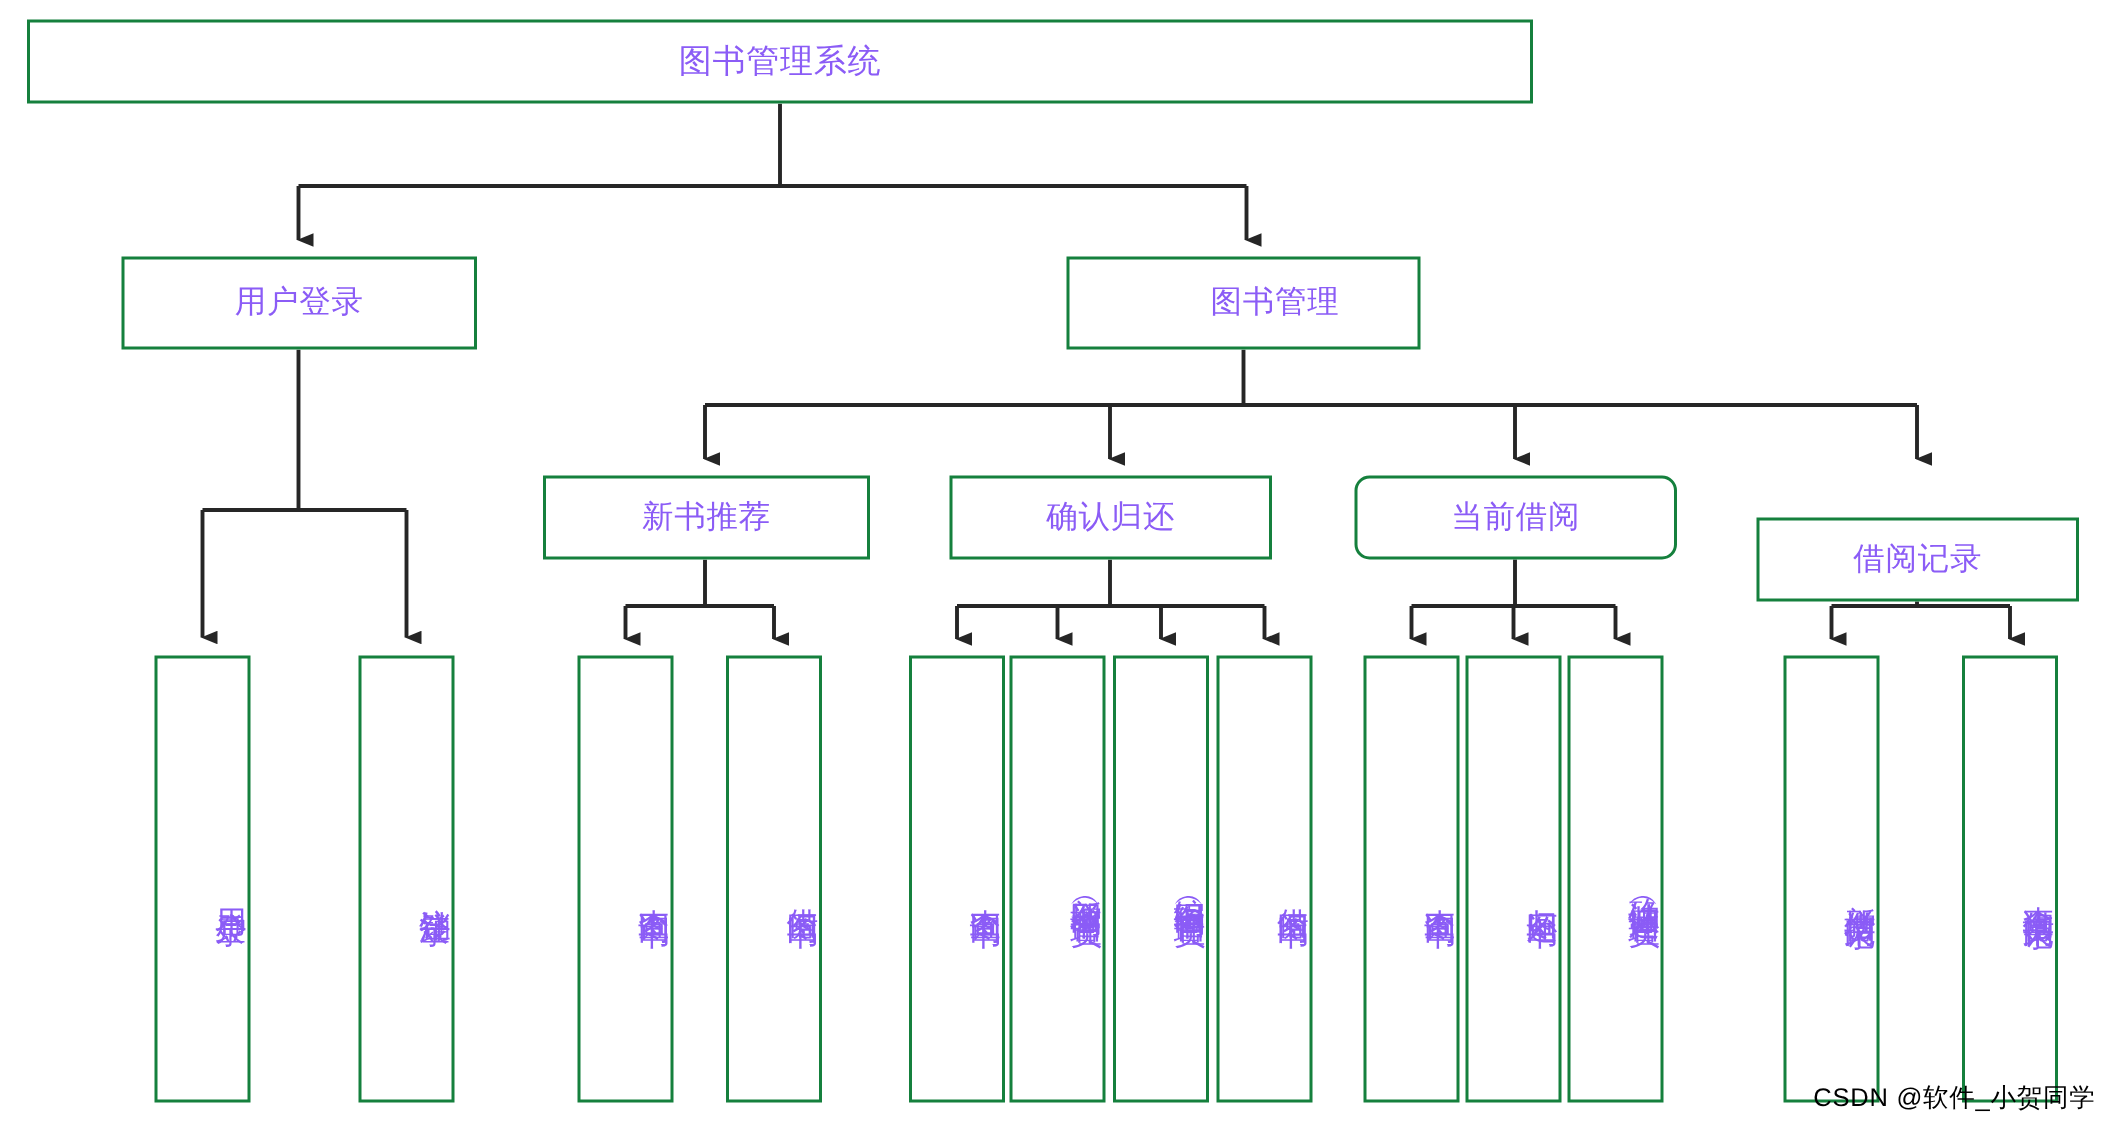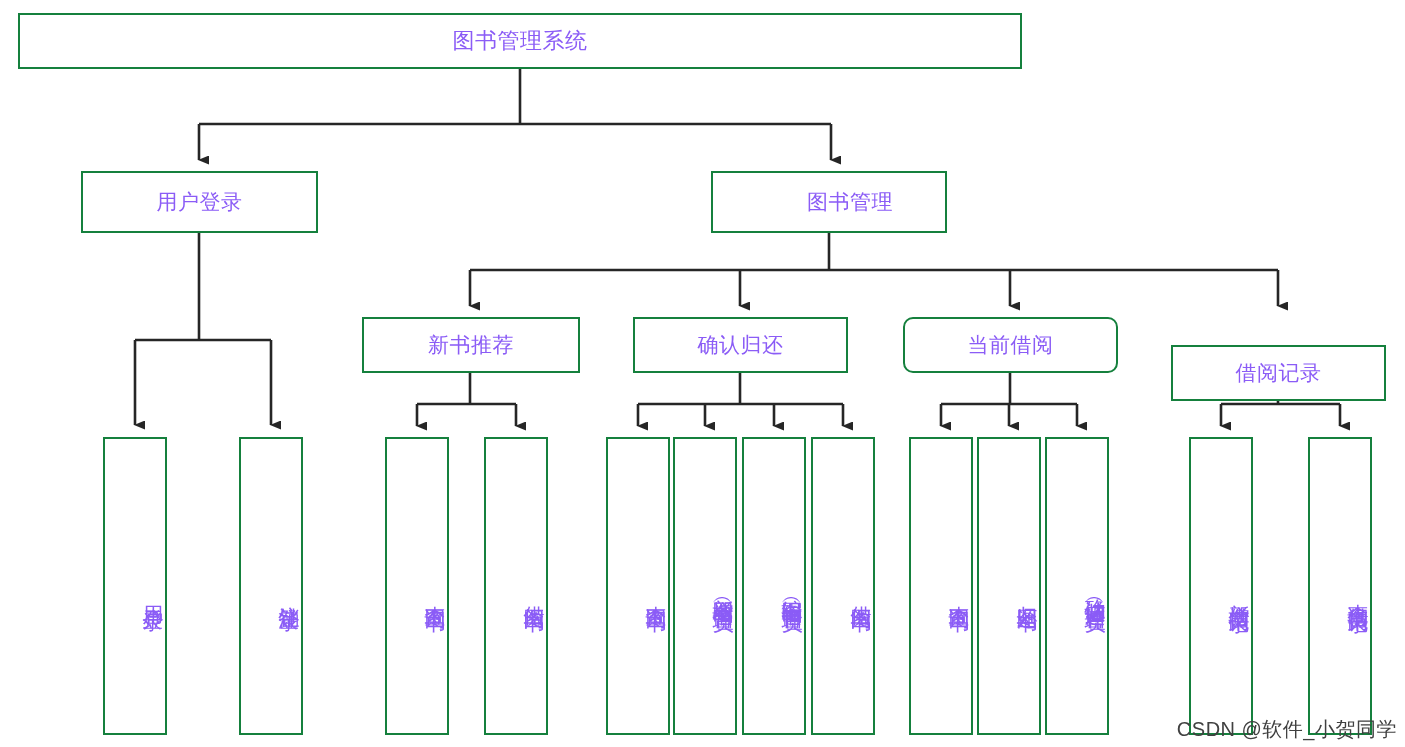--- a/index.html
+++ b/index.html
@@ -59,22 +59,22 @@
     left: 0;
     top: 0;
     width: 1405px;
     height: 747px;
     pointer-events: none;
   }
   #watermark {
     position: absolute;
     right: 8px;
     bottom: 4px;
-    font-size: 20px;
-    color: #404040;
+    font-size: 17px;
+    color: #000000;
     white-space: nowrap;
     letter-spacing: 0.5px;
   }
 </style>
 </head>
 <body>
 
 <div id="canvas">
 
   <svg id="edges" viewBox="0 0 1405 747" xmlns="http://www.w3.org/2000/svg">

